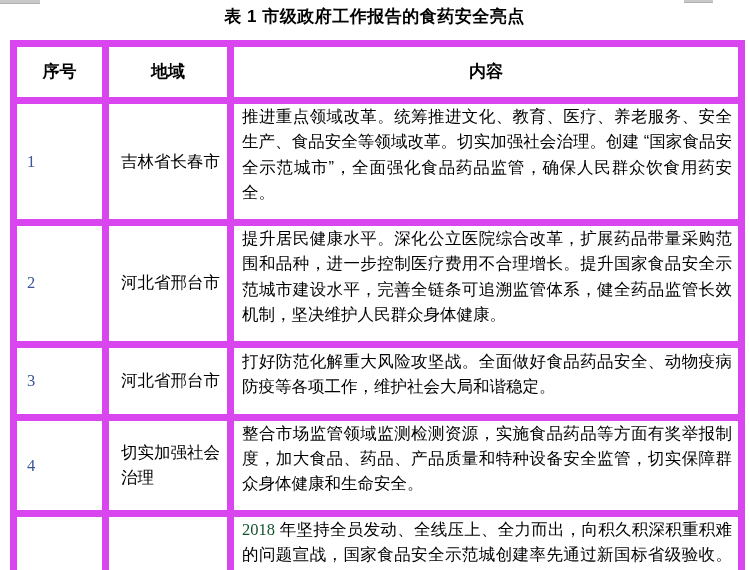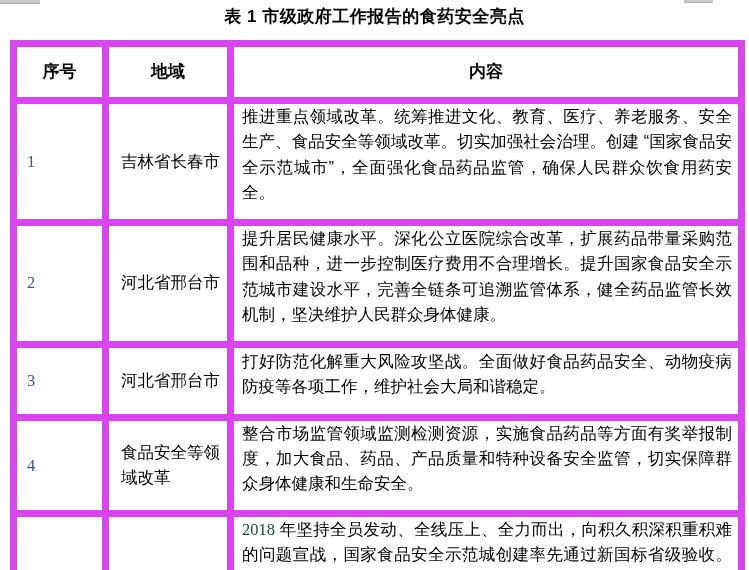--- a/index.html
+++ b/index.html
@@ -131,21 +131,21 @@
         <td class="cell-region">河北省邢台市</td>
         <td class="cell-content auto-num">提升居民健康水平。深化公立医院综合改革，扩展药品带量采购范围和品种，进一步控制医疗费用不合理增长。提升国家食品安全示范城市建设水平，完善全链条可追溯监管体系，健全药品监管长效机制，坚决维护人民群众身体健康。</td>
       </tr>
       <tr class="r3">
         <td class="cell-index">3</td>
         <td class="cell-region">河北省邢台市</td>
         <td class="cell-content auto-num">打好防范化解重大风险攻坚战。全面做好食品药品安全、动物疫病防疫等各项工作，维护社会大局和谐稳定。</td>
       </tr>
       <tr class="r4">
         <td class="cell-index">4</td>
-        <td class="cell-region">食品安全等领域改革</td>
+        <td class="cell-region">切实加强社会治理</td>
         <td class="cell-content auto-num">整合市场监管领域监测检测资源，实施食品药品等方面有奖举报制度，加大食品、药品、产品质量和特种设备安全监管，切实保障群众身体健康和生命安全。</td>
       </tr>
       <tr class="r5">
         <td class="cell-index">5</td>
         <td class="cell-region">辽宁省沈阳市</td>
         <td class="cell-content auto-num"><span class="num">2018</span> 年坚持全员发动、全线压上、全力而出，向积久积深积重积难的问题宣战，国家食品安全示范城创建率先通过新国标省级验收。城市治理能力显著提升，健全从农田到餐桌的全链条食品安全监管体系，有效保障了百姓舌尖上的安全。<span class="num">2019</span> 年要着力加强和创新社会治理，加强市场监管，确保不发生区域性、系统性食品药品安全事故。</td>
       </tr>
     </tbody>
   </table>
 

